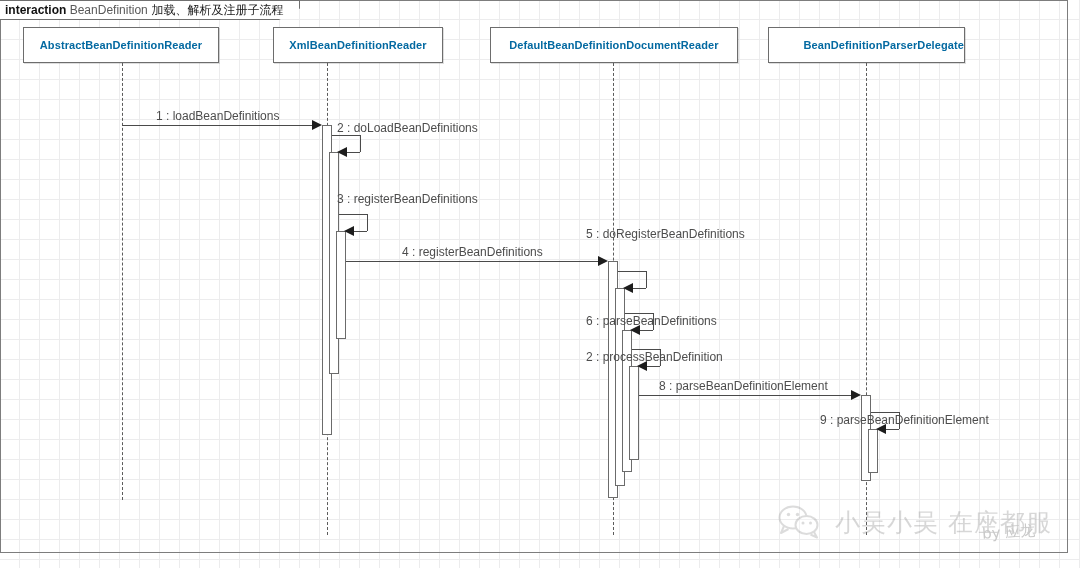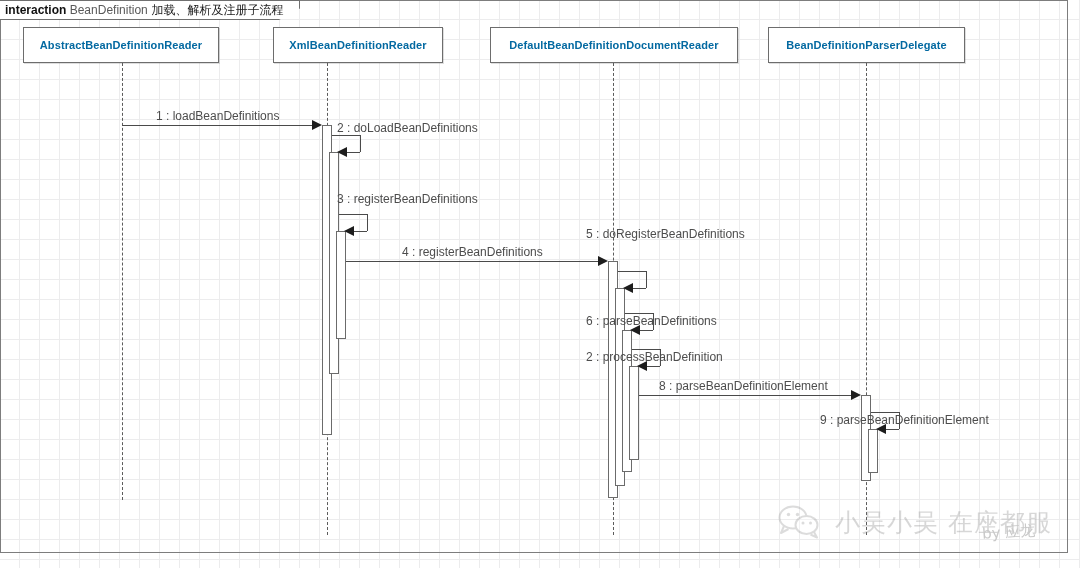--- a/index.html
+++ b/index.html
@@ -184,21 +184,21 @@
   <div class="head" style="left:241px; top:27px; width:170px;margin-left:32px;">
     <span>XmlBeanDefinitionReader</span>
   </div>
   <div class="lifeline" style="left:327px; top:63px; height:472px;"></div>
 
   <div class="head" style="left:490px; top:27px; width:248px;">
     <span>DefaultBeanDefinitionDocumentReader</span>
   </div>
   <div class="lifeline" style="left:613px; top:63px; height:472px;"></div>
 
-  <div class="head" style="left:768px; top:27px; width:197px;">
+  <div class="head" style="left:768px; top:27px; width:197px;justify-content:flex-end;">
     <span>BeanDefinitionParserDelegate</span>
   </div>
   <div class="lifeline" style="left:866px; top:63px; height:472px;"></div>
 
   <div class="activation" style="left:322px; top:125px; height:310px;"></div>
 
   <div class="activation" style="left:329px; top:152px; height:222px;"></div>
 
   <div class="activation" style="left:336px; top:231px; height:108px;"></div>
 

